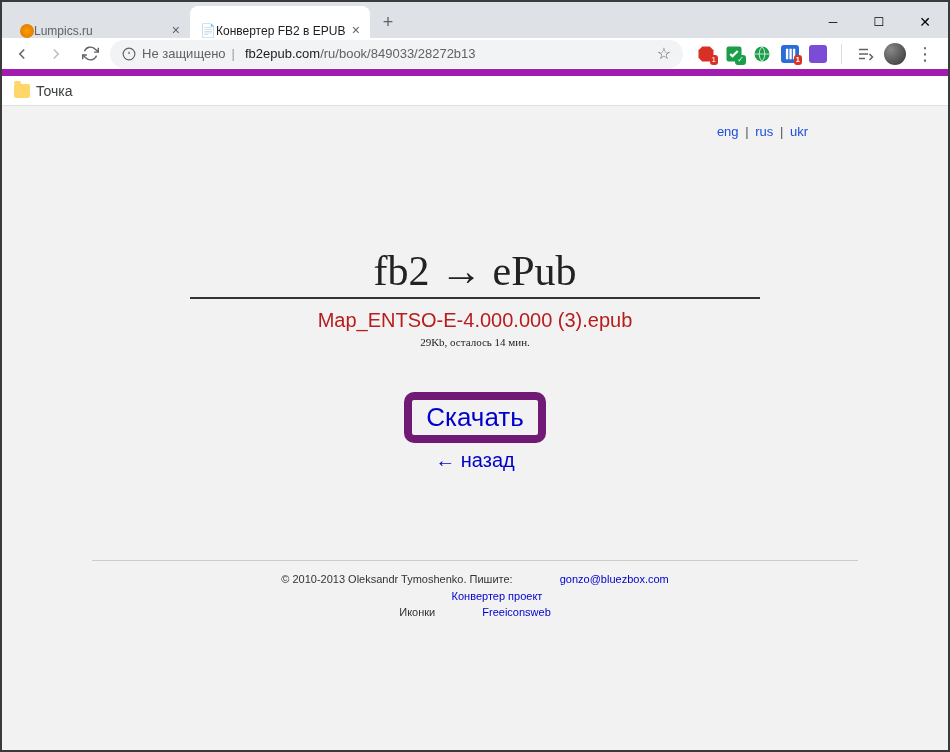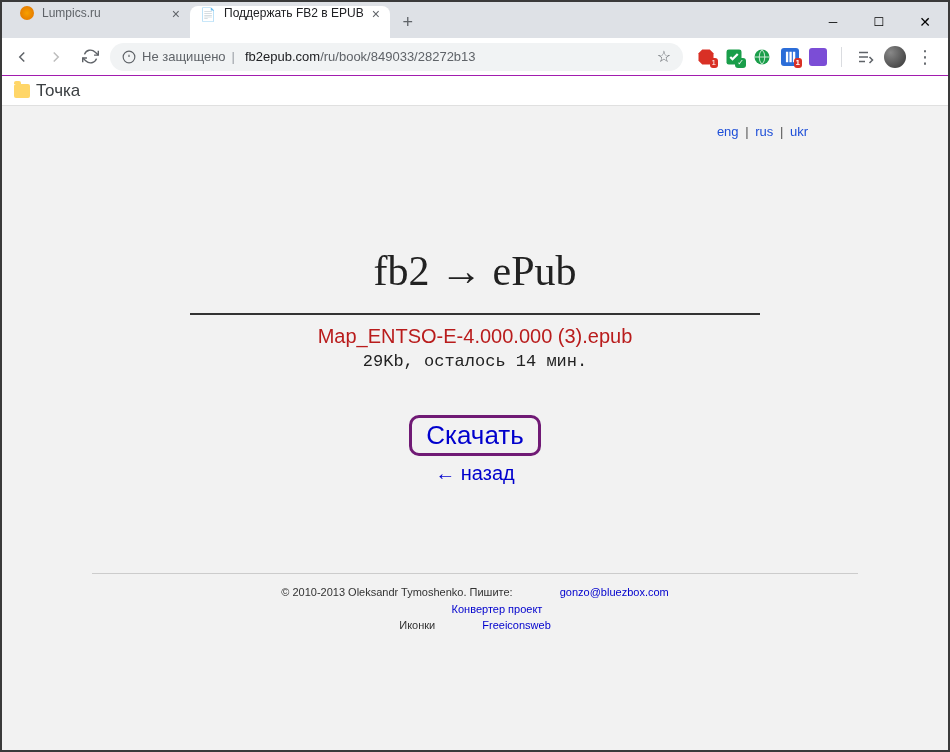--- a/index.html
+++ b/index.html
@@ -15,24 +15,24 @@
   height: 36px;
   background: #dee1e6;
   display: flex;
   align-items: flex-end;
   padding-left: 8px;
 }
 .tab {
   height: 32px;
   padding: 0 10px;
   display: flex;
-  align-items: flex-start;
+  align-items: flex-end;
   font-size: 12px;
   color: #5f6368;
-  gap: 8px;
+  gap: 0;
   border-radius: 8px 8px 0 0;
   min-width: 180px;
   position: relative;
 }
 .tab.active {
   background: #fff;
   color: #202124;
 }
 .tab .favicon {
   width: 16px; height: 16px; display: flex; align-items: center; justify-content: center;
@@ -47,21 +47,21 @@
 }
 .window-controls {
   margin-left: auto; display: flex; height: 32px; align-items: center;
 }
 .window-controls div {
   width: 46px; height: 32px; display: flex; align-items: center; justify-content: center;
   font-size: 12px; color: #000; font-family: "Segoe UI Symbol"; cursor: pointer;
 }
 .window-controls div:last-child { font-size: 14px; }
 .toolbar {
-  height: 38px; background: #fff; border-bottom: 1px solid #a21caf;
+  height: 38px; background: #fff; border-bottom: 7px solid #a21caf;
   display: flex; align-items: center; padding: 0 6px; gap: 6px;
 }
 .nav-btn {
   width: 28px; height: 28px; display: flex; align-items: center; justify-content: center;
   color: #5f6368; border-radius: 50%; font-size: 18px;
 }
 .nav-btn.enabled { color: #3c4043; cursor: pointer; }
 .omnibox {
   flex: 1; height: 28px; background: #f1f3f4; border-radius: 14px;
   display: flex; align-items: center; padding: 0 12px; gap: 10px; font-size: 13px;
@@ -75,45 +75,45 @@
 .ext-icons .eicon { width: 18px; height: 18px; display:flex; align-items:center; justify-content:center; font-size:14px; position:relative; }
 .eicon.green svg{fill:#1a9e4a;} .eicon.globe svg{fill:#1a9e4a;}
 .eicon.blue-b{background:#2b6dd8;color:#fff;font-weight:bold;font-size:11px;border-radius:3px;width:18px;height:18px;}
 .eicon.purple{background:#7b4dd6;border-radius:3px;}
 .eicon .badge{position:absolute;bottom:-2px;right:-3px;background:#d93025;color:#fff;font-size:8px;border-radius:3px;padding:0 2px;line-height:10px;}
 .eicon .badge.g{background:#1a9e4a;}
 .sep { width:1px; height:20px; background:#dadce0; margin:0 4px; }
 .avatar { width:22px; height:22px; border-radius:50%; background: radial-gradient(circle at 30% 30%, #888, #333); }
 .bookmarks {
   height: 30px; background:#fff; display:flex; align-items:center; padding:0 12px; gap:6px;
-  border-bottom: 1px solid #e0e0e0; font-size:17px; color:#3c4043;
+  border-bottom: 1px solid #e0e0e0; font-size:14px; color:#3c4043;
 }
 .bookmarks .folder-icon { width:16px; height:14px; background:#ffd668; border-radius:2px; position:relative; }
 .bookmarks .folder-icon::before{content:"";position:absolute;top:-3px;left:0;width:7px;height:3px;background:#ffd668;border-radius:2px 2px 0 0;}
 .content {
   height: calc(752px - 36px - 38px - 30px - 4px);
   background: #f2f2f2;
   overflow: auto;
 }
 .lang-switch {
   text-align: right; font-size: 13px; padding: 18px 140px 0 0; color: #555;
 }
 .lang-switch a { color: #1d4ed8; text-decoration: none; cursor: pointer; }
 .lang-switch span.sep2 { color: #555; margin: 0 3px; }
 .main-block { width: 570px; margin: 108px auto 0; text-align: center; }
 .page-title {
   font-family: Georgia, "Times New Roman", serif;
   font-size: 42px; color: #222; font-weight: normal;
-  border-bottom: 2px solid #333; padding-bottom: 18px; margin-bottom: 10px;
+  border-bottom: 2px solid #333; padding-bottom: 2px; margin-bottom: 10px;
 }
 .filename { font-family: Arial, sans-serif; font-size: 20px; color: #b91c1c; margin-top: 6px; }
-.fileinfo { font-family: Liberation Mono, monospace; font-size: 17px; color: #222; margin-top: 4px; }
+.fileinfo { font-family: Liberation Serif, serif; font-size: 11px; color: #222; margin-top: 4px; }
 .download-link {
   display: inline-block; font-family: Arial, sans-serif; font-size: 26px; color: #0000cd;
-  margin-top: 44px; padding: 2px 14px; border: 3px solid #701a75; border-radius: 10px;
+  margin-top: 44px; padding: 2px 14px; border: 8px solid #701a75; border-radius: 10px;
   text-decoration: none; cursor: pointer;
 }
 .back-link {
   display: block; font-family: Arial, sans-serif; font-size: 20px; color: #0000cd;
   margin-top: 6px; text-decoration: none; cursor: pointer;
 }
 .footer-hr { border: none; border-top: 1px solid #ccc; margin: 88px 90px 10px; }
 .footer { text-align: center; font-size: 11px; color: #333; line-height: 1.5; }
 .footer a { color: #0000cd; text-decoration: none; padding-left: 44px; }
 </style>
@@ -121,21 +121,21 @@
 <body>
 
 <div class="titlebar">
   <div class="tab">
     <div class="favicon orange"></div>
     <div class="tab-title">Lumpics.ru</div>
     <div class="tab-close">×</div>
   </div>
   <div class="tab active">
     <div class="favicon page">📄</div>
-    <div class="tab-title">Поддержать FB2 в EPUB</div>
+    <div class="tab-title">Конвертер FB2 в EPUB</div>
     <div class="tab-close">×</div>
   </div>
   <div class="new-tab">+</div>
   <div class="window-controls">
     <div>─</div>
     <div>☐</div>
     <div>✕</div>
   </div>
 </div>
 

